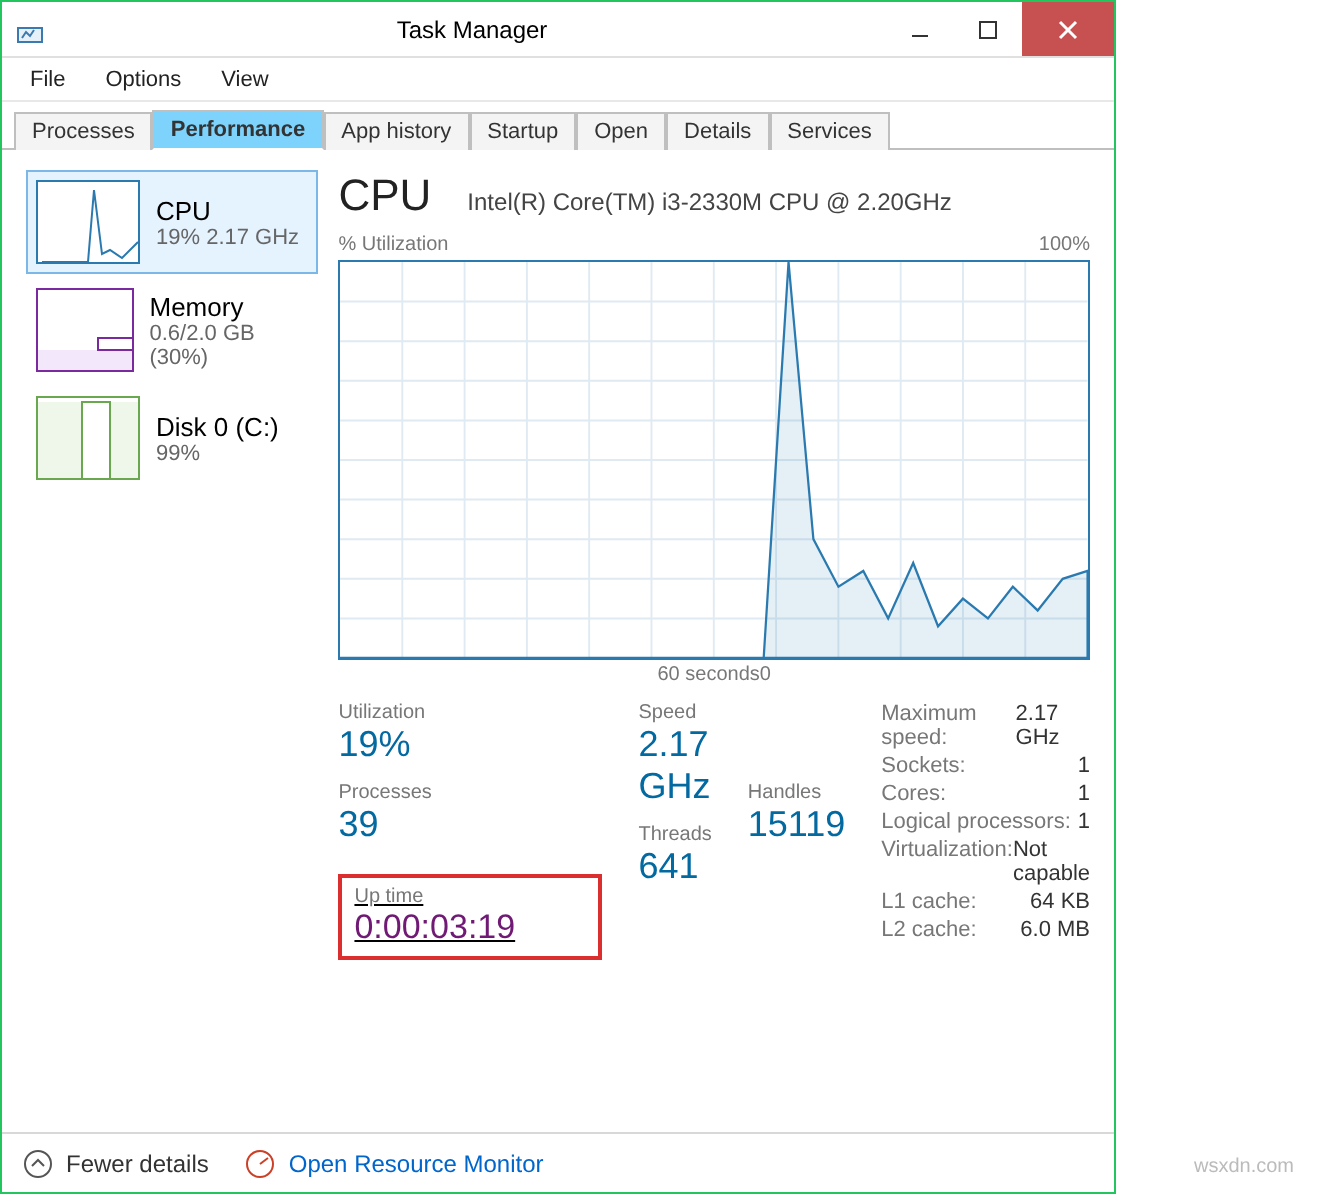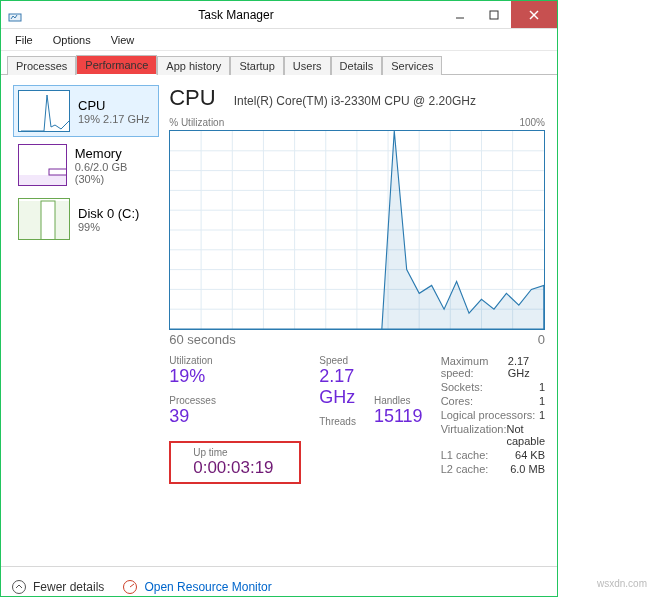--- a/index.html
+++ b/index.html
@@ -8,49 +8,49 @@
 .titlebar { height: 28px; background: #fff; border-bottom: 1px solid #e0e0e0; display: flex; align-items: center; }
 .titlebar .icon { width: 28px; display: flex; justify-content: center; align-items: center; }
 .titlebar .title { flex: 1; text-align: center; font-size: 12px; color: #000; }
 .titlebar .controls { display: flex; height: 100%; }
 .titlebar .ctrl { width: 34px; display: flex; justify-content: center; align-items: center; font-size: 11px; color: #333; }
 .titlebar .ctrl.close { background: #c75050; color: #fff; width: 46px; }
 .menubar { height: 22px; display: flex; align-items: center; padding: 0 4px; font-size: 11px; color: #222; border-bottom: 1px solid #e8e8e8; }
 .menubar .mitem { padding: 2px 10px; cursor: default; }
 .tabbar { height: 24px; display: flex; align-items: flex-end; padding: 0 6px; font-size: 11px; border-bottom: 1px solid #bfbfbf; gap: 0; }
 .tabbar .tab { padding: 3px 8px; background: #f4f4f4; border: 1px solid #bfbfbf; border-bottom: none; position: relative; top: 1px; color: #333; cursor: default; }
-.tabbar .tab.active { background: #ef4444; border-bottom: 1px solid #fff; font-weight: normal; z-index: 2; }
+.tabbar .tab.active { background: #7dd3fc; border-bottom: 1px solid #fff; font-weight: bold; z-index: 2; }
 .content { flex: 1; display: flex; padding: 10px 12px 6px 12px; gap: 10px; overflow: hidden; }
 .sidebar { width: 205px; display: flex; flex-direction: column; gap: 2px; }
 .sideitem { display: flex; align-items: center; gap: 8px; padding: 4px 4px; border: 1px solid transparent; cursor: default; }
 .sideitem.active { background: #e5f3ff; border: 1px solid #7bb8e8; }
 .sideitem .thumb { width: 52px; height: 42px; border: 1px solid; background: #fff; position: relative; overflow: hidden; }
 .sideitem .info .lbl { font-size: 13px; color: #000; }
 .sideitem .info .sub { font-size: 11px; color: #666; }
 .main { flex: 1; display: flex; flex-direction: column; }
 .headrow { display: flex; align-items: baseline; gap: 18px; margin-bottom: 6px; }
 .headrow .big { font-size: 22px; color: #222; }
 .headrow .desc { font-size: 12px; color: #444; }
 .chartlabels { display: flex; justify-content: space-between; font-size: 10px; color: #777; margin-bottom: 2px; }
 .chart { height: 200px; border: 1px solid #2a7ab0; background: #fff; position: relative; margin-bottom: 2px; }
 .chart .grid line { stroke: #dfeaf2; stroke-width: 1; }
 .chart .series { fill: rgba(40,120,180,0.12); stroke: #2a7ab0; stroke-width: 1.2; }
-.axislabels { display: flex; justify-content: space-between; font-size: 13px; color: #777; margin-bottom: 8px; }
+.axislabels { display: flex; justify-content: center; font-size: 10px; color: #777; margin-bottom: 8px; }
 .stats { display: flex; gap: 18px; }
 .statcol { display: flex; flex-direction: column; gap: 8px; }
 .statitem .slbl { font-size: 10px; color: #777; }
-.statitem .sval { font-size: 18px; color: #6d28d9; }
+.statitem .sval { font-size: 18px; color: #0369a1; }
 .rcol { flex: 1; display: flex; flex-direction: column; gap: 2px; font-size: 11px; }
 .rrow { display: flex; justify-content: space-between; }
 .rrow .rk { color: #777; }
 .rrow .rv { color: #333; }
-.uptime { border: 2px solid #db2f2f; padding: 4px 22px; margin-top: 6px; width: 132px; }
+.uptime { border: 2px solid #db2f2f; padding: 4px 6px; margin-top: 6px; width: 132px; text-decoration: underline; }
 .uptime .slbl { font-size: 10px; color: #777; }
 .uptime .sval { font-size: 17px; color: #701a75; }
-.footer { border-top: 1px solid #d8d8d8; height: 30px; display: flex; align-items: flex-end; padding: 1px 10px; gap: 18px; font-size: 12px; }
+.footer { border-top: 1px solid #d8d8d8; height: 30px; display: flex; align-items: center; padding: 12px 10px; gap: 18px; font-size: 12px; }
 .footer .fitem { display: flex; align-items: center; gap: 6px; color: #333; }
 .footer .link { color: #0066cc; }
 .circle-up { stroke: #555; fill: none; }
 .watermark { position: absolute; right: 12px; bottom: 8px; font-size: 10px; color: #bbb; }
 </style>
 </head>
 <body>
 
 <div class="window">
 
@@ -86,21 +86,21 @@
     <div class="mitem">File</div>
     <div class="mitem">Options</div>
     <div class="mitem">View</div>
   </div>
 
   <div class="tabbar">
     <div class="tab">Processes</div>
     <div class="tab active">Performance</div>
     <div class="tab">App history</div>
     <div class="tab">Startup</div>
-    <div class="tab">Users</div>
+    <div class="tab">Open</div>
     <div class="tab">Details</div>
     <div class="tab">Services</div>
   </div>
 
   <div class="content">
     <div class="sidebar">
 
       <div class="sideitem active">
         <div class="thumb" style="border-color:#2a7ab0">
           <svg width="52" height="42">
@@ -200,20 +200,21 @@
             <div class="sval">0:00:03:19</div>
           </div>
         </div>
         <div class="statcol">
           <div class="statitem">
             <div class="slbl">Speed</div>
             <div class="sval">2.17 GHz</div>
           </div>
           <div class="statitem">
             <div class="slbl">Threads</div>
+            <div class="sval">641</div>
           </div>
         </div>
         <div class="statcol">
           <div style="height:32px"></div>
           <div class="statitem">
             <div class="slbl">Handles</div>
             <div class="sval">15119</div>
           </div>
         </div>
         <div class="rcol" id="rcol">

